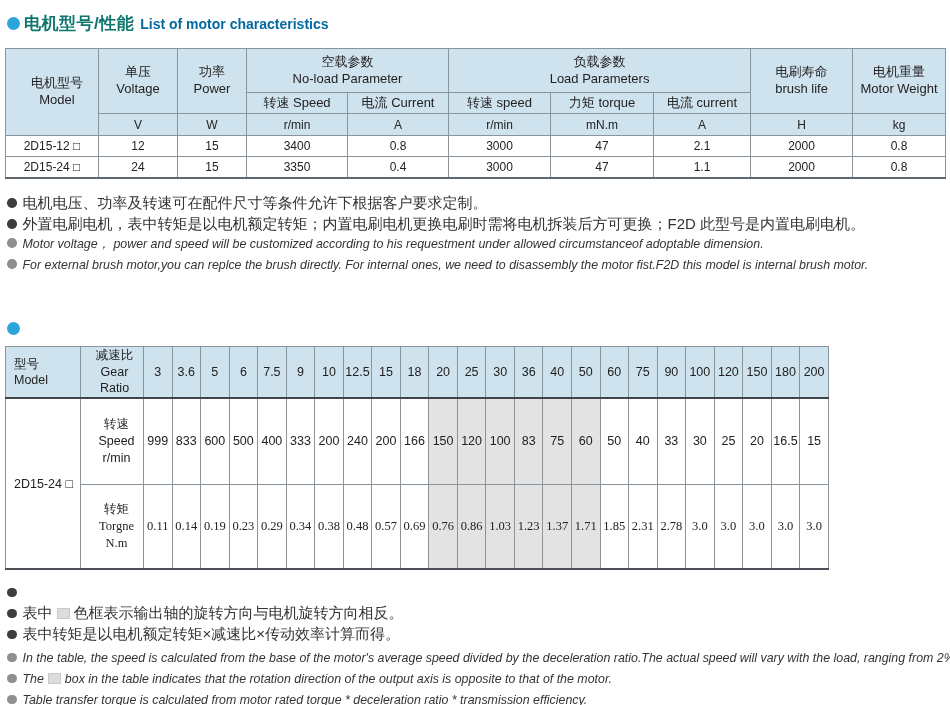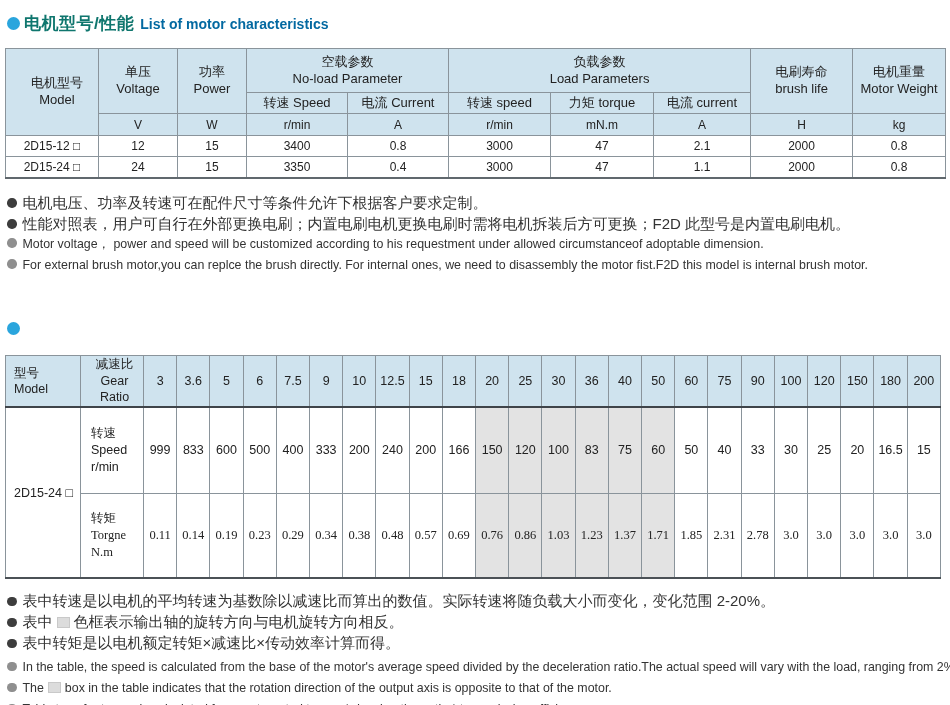--- a/index.html
+++ b/index.html
@@ -23,38 +23,38 @@
   .motor-table .h-unit { height:22px; }
   .motor-table .h-unit th { font-size:12px; }
   .motor-table tbody tr { height:21px; }
   .motor-table tbody td { font-size:12px; }
   .model-h { text-align:right; padding-left:12px !important; }
   .two-line div { line-height:1.3; }
 
   
   .notes { margin:13px 0 0 2px; }
   .note { line-height:21px; font-size:15px; color:#333; white-space:nowrap; }
-  .note-en { font-size:12.4px; }
+  .note-en { font-size:12.4px;font-style:italic; }
   .note .bullet { display:inline-block; width:9.5px; height:9.5px; border-radius:50%; margin-right:6px; }
   .bullet.dark { background:#3d3d3d; }
   .bullet.gray { background:#8f8f8f; }
   .inline-box { display:inline-block; width:13px; height:11px; background:#dcdcdc; border:1px solid #c9c9c9; margin:0 4px; vertical-align:-1px; }
 
   .title-gear { margin-top:46px; }
 
   
-  .gear-table { width:936px; margin-top:20px; font-size:12.5px; border-bottom:2px solid #4b5156; }
+  .gear-table { width:824px; margin-top:11px; font-size:12.5px; border-bottom:2px solid #4b5156; }
   .gear-table th, .gear-table td { border:1px solid #8a949b; text-align:center; vertical-align:middle; font-weight:normal; padding:0 1px; color:#222; }
   .gear-table thead th { background:#cfe3ee; border-bottom:2px solid #3f4449; height:52px; font-size:12.5px; }
   .gt-model { width:75px; text-align:left !important; padding-left:8px !important; }
   .gt-ratio { width:63px; text-align:right; padding-left:6px !important; }
   #gear-speed-row { height:86px; }
   #gear-torque-row { height:85px;font-family:Liberation Serif, serif; }
   .gt-label { text-align:left !important; padding-left:10px !important; }
-  .gt-label div { line-height:1.35; }
+  .gt-label div { line-height:1.35;text-align:center; }
   .gt-model-val { text-align:left !important; padding-left:8px !important; font-size:12.5px; }
   .gear-table td.shaded { background:#e3e3e3; }
 </style>
 </head>
 <body>
 
 <div class="page">
 
   <div class="section-title">
     <span class="bullet-blue"></span>
@@ -148,21 +148,21 @@
         <td>47</td>
         <td>1.1</td>
         <td>2000</td>
         <td>0.8</td>
       </tr>
     </tbody>
   </table>
 
   <div class="notes">
     <div class="note"><span class="bullet dark"></span><span>电机电压、功率及转速可在配件尺寸等条件允许下根据客户要求定制。</span></div>
-    <div class="note"><span class="bullet dark"></span><span>性能对照表，用户可自行在外部更换电刷；内置电刷电机更换电刷时需将电机拆装后方可更换；F2D 此型号是内置电刷电机。</span></div>
+    <div class="note"><span class="bullet dark"></span><span>外置电刷电机，表中转矩是以电机额定转矩；内置电刷电机更换电刷时需将电机拆装后方可更换；F2D 此型号是内置电刷电机。</span></div>
     <div class="note note-en"><span class="bullet gray"></span><span>Motor voltage，  power and speed will be customized according to his requestment under allowed circumstanceof adoptable dimension.</span></div>
     <div class="note note-en"><span class="bullet gray"></span><span>For external brush motor,you can replce the brush directly. For internal ones, we need to disassembly the motor fist.F2D this model is internal brush motor.</span></div>
   </div>
 
   <div class="section-title title-gear">
     <span class="bullet-blue"></span>
   </div>
 
   <table class="gear-table">
     <thead>
@@ -262,21 +262,21 @@
           <td>3.0</td>
           <td>3.0</td>
           <td>3.0</td>
           <td>3.0</td>
           <td>3.0</td>
         </tr>
     </tbody>
   </table>
 
   <div class="notes" style="margin-top:11px;">
-    <div class="note"><span class="bullet dark"></span><span>表中转速是以电机的平均转速为基数除以减速比而算出的数值。实际转速将随负载大小而变化，变化范围 2-20%。</span></div>
+    <div class="note"><span class="bullet dark"></span></div>
     <div class="note"><span class="bullet dark"></span><span>表中</span><span class="inline-box"></span><span>色框表示输出轴的旋转方向与电机旋转方向相反。</span></div>
     <div class="note"><span class="bullet dark"></span><span>表中转矩是以电机额定转矩×减速比×传动效率计算而得。</span></div>
     <div class="note note-en" style="margin-top:4px;"><span class="bullet gray"></span><span>In the table, the speed is calculated from the base of the motor's average speed  divided by the deceleration ratio.The actual speed will vary with the load, ranging from 2% to 20%.</span></div>
     <div class="note note-en"><span class="bullet gray"></span><span>The</span><span class="inline-box"></span><span>box in the table indicates that the rotation direction of the output axis is opposite to that of the motor.</span></div>
     <div class="note note-en"><span class="bullet gray"></span><span>Table transfer torque is calculated from motor rated torque * deceleration ratio * transmission efficiency.</span></div>
   </div>
 
 </div>
 
 </body></html>

